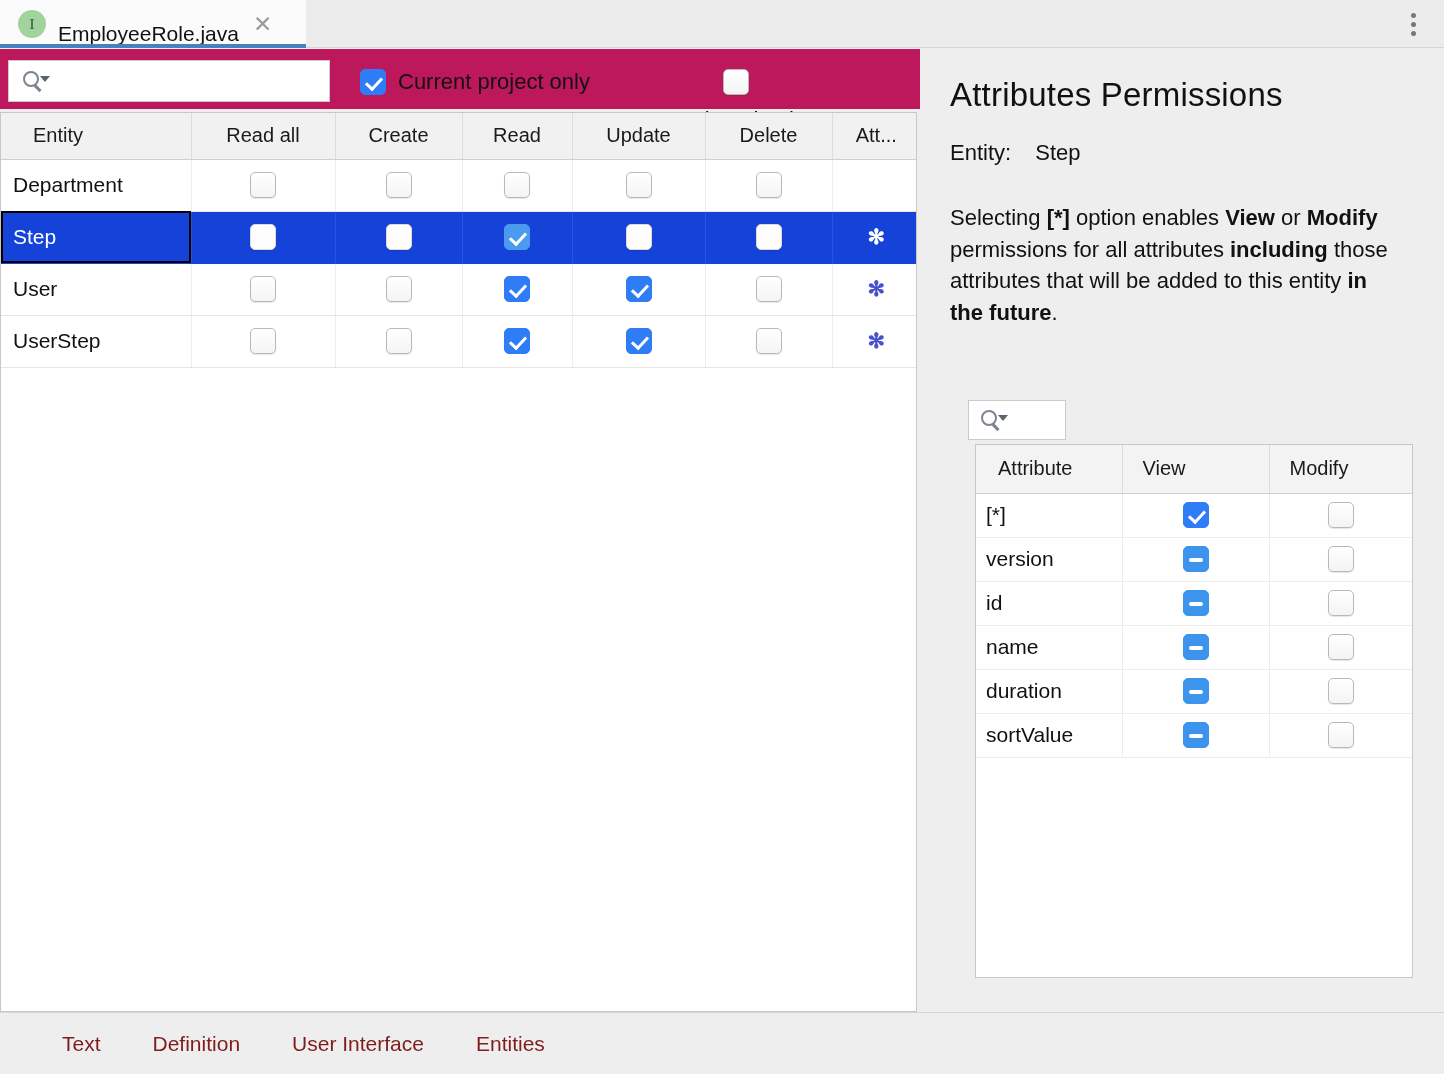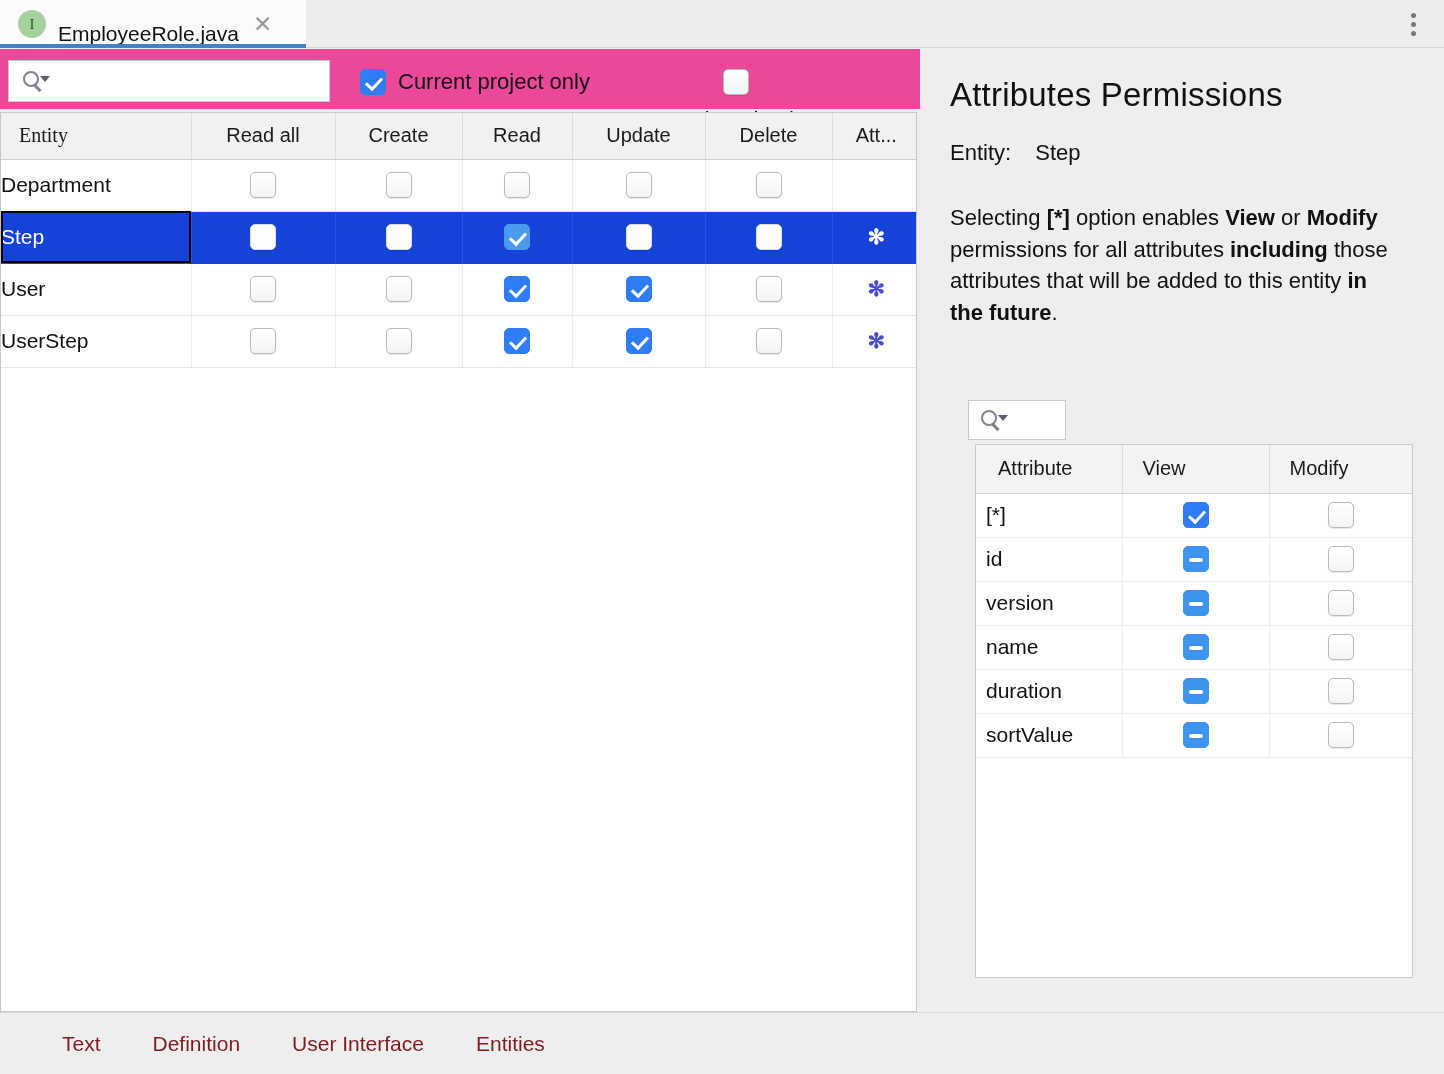--- a/index.html
+++ b/index.html
@@ -40,21 +40,21 @@
   .kebab {
     position: absolute; right: 18px; top: 11px;
     width: 26px; height: 26px; display: flex; flex-direction: column;
     align-items: center; justify-content: center; gap: 4px;
   }
   .kebab i { display: block; width: 5px; height: 5px; border-radius: 50%; background: #777; }
 
   
   .filterbar {
     position: absolute; left: 0; top: 49px; width: 920px; height: 60px;
-    background: #ec4899;
+    background: #be185d;
   }
   .search-box {
     position: absolute; left: 8px; top: 11px; width: 322px; height: 42px;
     background: #fff; border: 1px solid #c9c9c9;
     display: flex; align-items: center; padding-left: 14px;
   }
   .mag {
     position: relative; width: 26px; height: 20px; flex: 0 0 auto;
   }
   .mag .ring {
@@ -104,26 +104,26 @@
   .ent-wrap {
     position: absolute; left: 0; top: 112px; width: 917px; height: 900px;
     background: #ffffff; border: 1px solid #c8c8c8; overflow: hidden;
   }
   table.ent { border-collapse: collapse; width: 915px; table-layout: fixed; }
   table.ent th {
     background: #f1f1f1; font-weight: normal; font-size: 20px; color: #1a1a1a;
     height: 46px; border-bottom: 1px solid #cfcfcf; border-right: 1px solid #dcdcdc;
     text-align: center; padding: 0;
   }
-  table.ent th.h-entity { text-align: left; padding-left: 18px; font-family: Liberation Serif, serif; }
+  table.ent th.h-entity { text-align: left; padding-left: 32px; }
   table.ent td {
     height: 52px; border-bottom: 1px solid #e6e6e6; border-right: 1px solid #ededed;
     text-align: center; font-size: 21px; color: #111; padding: 0;
   }
-  table.ent td.c-entity { text-align: left; }
+  table.ent td.c-entity { text-align: left; padding-left: 12px; }
   table.ent td .cb { display: inline-block; vertical-align: middle; }
   .ast { color: #4a4fd0; font-size: 21px; font-weight: bold; }
   tr.rowsel td {
     background: #1542d8; color: #fff; border-right-color: #2a54de; border-bottom-color: #1542d8;
   }
   tr.rowsel td.c-entity {
     outline: 2px solid #000; outline-offset: -2px; font-weight: normal;
   }
   tr.rowsel .ast { color: #ffffff; }
 
@@ -307,26 +307,26 @@
             <th class="center" style="border-right:none">Modify</th>
           </tr>
         </thead>
         <tbody id="attr-body">
             <tr>
               <td class="c-name">[*]</td>
               <td><span class="cb on"></span></td>
               <td style="border-right: none;"><span class="cb off"></span></td>
             </tr>
             <tr>
+              <td class="c-name">version</td>
+              <td><span class="cb dash"></span></td>
+              <td style="border-right: none;"><span class="cb off"></span></td>
+            </tr>
+            <tr>
               <td class="c-name">id</td>
-              <td><span class="cb dash"></span></td>
-              <td style="border-right: none;"><span class="cb off"></span></td>
-            </tr>
-            <tr>
-              <td class="c-name">version</td>
               <td><span class="cb dash"></span></td>
               <td style="border-right: none;"><span class="cb off"></span></td>
             </tr>
             <tr>
               <td class="c-name">name</td>
               <td><span class="cb dash"></span></td>
               <td style="border-right: none;"><span class="cb off"></span></td>
             </tr>
             <tr>
               <td class="c-name">duration</td>

